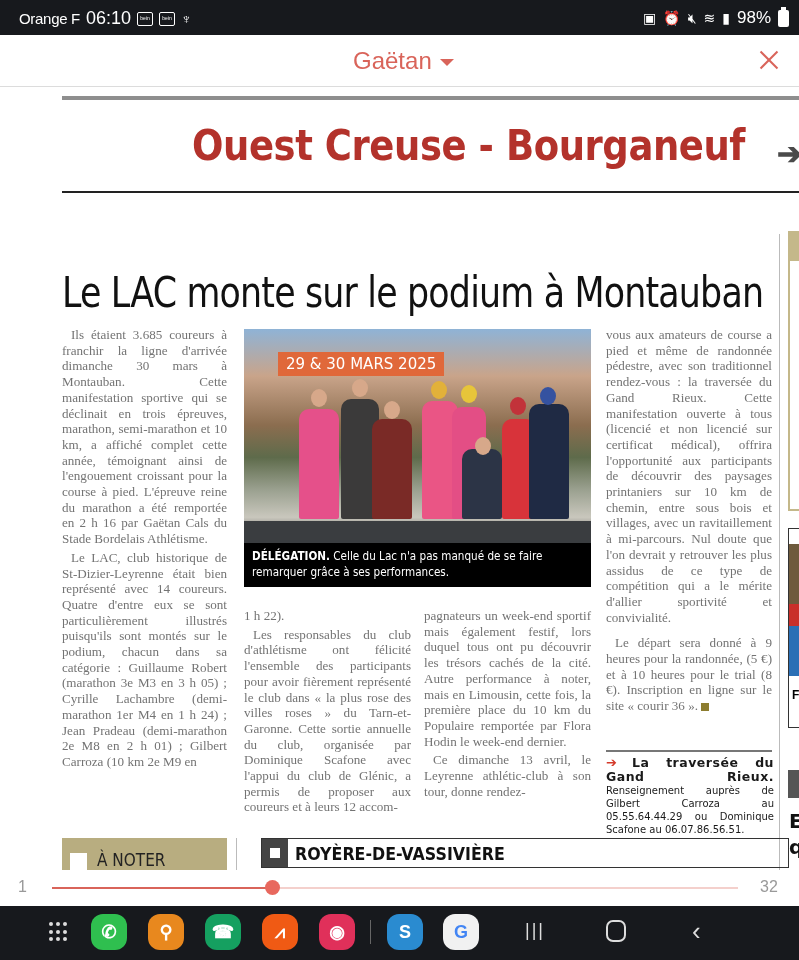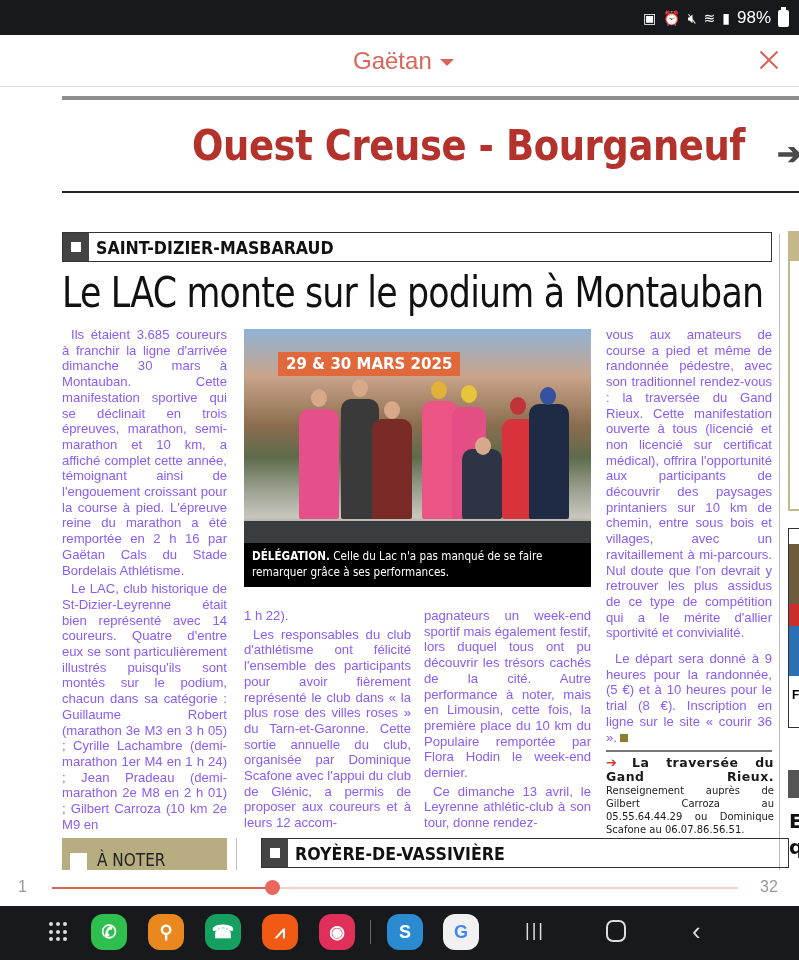--- a/index.html
+++ b/index.html
@@ -33,33 +33,33 @@
   .section-arrow { position: absolute; left: 777px; top: 48px; color: #4a4a4a; font-size: 30px; font-weight: bold; }
   .section-rule { position: absolute; left: 62px; top: 103px; width: 737px; height: 2px; background: #222; }
 
   .kicker { position: absolute; left: 62px; top: 144px; width: 710px; height: 30px; border: 1px solid #333; display: flex; align-items: center; }
   .kicker-box { width: 26px; height: 28px; background: #444; display: flex; align-items: center; justify-content: center; }
   .kicker-box::after { content: ""; width: 10px; height: 10px; background: #fff; }
   .kicker-text { font-family: "DejaVu Sans", sans-serif; font-weight: bold; font-size: 18px; color: #111; margin-left: 7px; transform: scaleX(0.88); transform-origin: left; white-space: nowrap; }
 
   .headline { position: absolute; left: 62px; top: 180px; font-family: "DejaVu Sans", sans-serif; font-size: 42px; color: #111; transform: scaleX(0.83); transform-origin: left; white-space: nowrap; letter-spacing: -1px; }
 
-  .col { position: absolute; font-family: Liberation Sans, sans-serif; font-size: 13.1px; line-height: 15.7px; color: #8b5cf6; text-align: justify; }
+  .col { position: absolute; font-family: Liberation Serif, serif; font-size: 13.1px; line-height: 15.7px; color: #737373; text-align: justify; }
   .col p { text-indent: 9px; }
   .col p + p { margin-top: 3px; }
   .c1 { left: 62px; top: 239px; width: 165px; }
   .c2 { left: 244px; top: 520px; width: 167px; }
   .c3 { left: 424px; top: 520px; width: 167px; }
   .c4 { left: 606px; top: 239px; width: 166px; }
 
   .photo { position: absolute; left: 244px; top: 241px; width: 347px; height: 258px; background: #000; }
   .photo-img { position: absolute; left: 0; top: 0; width: 347px; height: 214px; overflow: hidden;
     background: linear-gradient(180deg, #8fb3d6 0%, #c9a48a 22%, #8b6d4f 45%, #5e6b4b 60%, #9aa08f 75%, #c9c7bd 88%, #444 100%); }
   .photo-banner-title { position: absolute; left: 30px; top: -6px; font-family: "DejaVu Sans", sans-serif; font-weight: bold; font-size: 28px; color: rgba(255,255,255,0.85); letter-spacing: 4px; }
-  .photo-date { position: absolute; left: 34px; top: 23px; background: #e0683a; color: #fff; font-family: "DejaVu Sans", sans-serif; font-weight: bold; font-size: 15px; padding: 3px 8px; }
+  .photo-date { position: absolute; left: 34px; top: 23px; background: #e0683a; color: #fff; font-family: "DejaVu Sans", sans-serif; font-weight: normal; font-size: 15px; padding: 3px 8px; }
   .person { position: absolute; bottom: 24px; border-radius: 10px 10px 2px 2px; }
   .head { position: absolute; width: 16px; height: 18px; border-radius: 50%; background: #d7a88a; }
   .stage { position: absolute; left: 0; bottom: 0; width: 347px; height: 22px; background: #3a3d40; }
   .photo-caption { position: absolute; left: 8px; top: 220px; width: 335px; font-family: "DejaVu Sans", sans-serif; font-size: 11.6px; line-height: 15.5px; color: #fff; transform: scaleX(0.9); transform-origin: left; width: 370px; }
   .photo-caption b { font-weight: bold; }
 
   .end-square { display: inline-block; width: 8px; height: 8px; background: #8d7d2f; margin-left: 3px; vertical-align: middle; }
 
   .info-rule { position: absolute; left: 606px; top: 662px; width: 166px; height: 2px; background: #777; }
   .info { position: absolute; left: 606px; top: 668px; width: 168px; font-family: "DejaVu Sans", sans-serif; font-size: 10px; line-height: 13px; color: #1a1a1a; text-align: justify; }
@@ -101,20 +101,27 @@
   .dock-sep { position: absolute; left: 370px; top: 14px; width: 1px; height: 24px; background: #666; }
   .nav-btn { position: absolute; top: 12px; color: #ddd; font-size: 22px; cursor: pointer; }
   .nav-recent { left: 525px; letter-spacing: 2px; font-size: 18px; top: 14px; }
   .nav-home { left: 606px; top: 14px; width: 20px; height: 22px; border: 2px solid #ddd; border-radius: 7px; }
   .nav-back { left: 692px; top: 10px; font-size: 26px; }
 </style>
 </head>
 <body>
 
 <div class="statusbar">
+  <div class="sb-left">
+    <span class="sb-carrier">Orange F</span>
+    <span class="sb-time">06:10</span>
+    <span class="sb-mini">bein</span>
+    <span class="sb-mini">bein</span>
+    <span class="sb-icon">♆</span>
+  </div>
   <div class="sb-right">
     <span class="sb-icon">▣</span>
     <span class="sb-icon">⏰</span>
     <span class="sb-icon">🔇︎</span>
     <span class="sb-icon">≋</span>
     <span class="sb-icon">▮</span>
     <span>98%</span>
     <span class="batt"></span>
   </div>
 </div>
@@ -126,24 +133,20 @@
   </div>
   <div class="close-btn"></div>
 </div>
 
 <div class="page">
   <div class="top-rule"></div>
   <div class="section-title">Ouest Creuse - Bourganeuf</div>
   <div class="section-arrow">➔</div>
   <div class="section-rule"></div>
 
-  <div class="kicker">
-    <span class="kicker-box"></span>
-    <span class="kicker-text">SAINT-DIZIER-MASBARAUD</span>
-  </div>
 
   <div class="headline">Le LAC monte sur le podium à Montauban</div>
 
   <div class="col c1">
     <p>Ils étaient 3.685 coureurs à franchir la ligne d'arrivée dimanche 30 mars à Montauban. Cette manifestation sportive qui se déclinait en trois épreuves, marathon, semi-marathon et 10 km, a affiché complet cette année, témoignant ainsi de l'engouement croissant pour la course à pied. L'épreuve reine du marathon a été remportée en 2 h 16 par Gaëtan Cals du Stade Bordelais Athlétisme.</p>
     <p>Le LAC, club historique de St-Dizier-Leyrenne était bien représenté avec 14 coureurs. Quatre d'entre eux se sont particulièrement illustrés puisqu'ils sont montés sur le podium, chacun dans sa catégorie : Guillaume Robert (marathon 3e M3 en 3 h 05) ; Cyrille Lachambre (demi-marathon 1er M4 en 1 h 24) ; Jean Pradeau (demi-marathon 2e M8 en 2 h 01) ; Gilbert Carroza (10 km 2e M9 en</p>
   </div>
 
   <div class="photo">
     <div class="photo-img">

